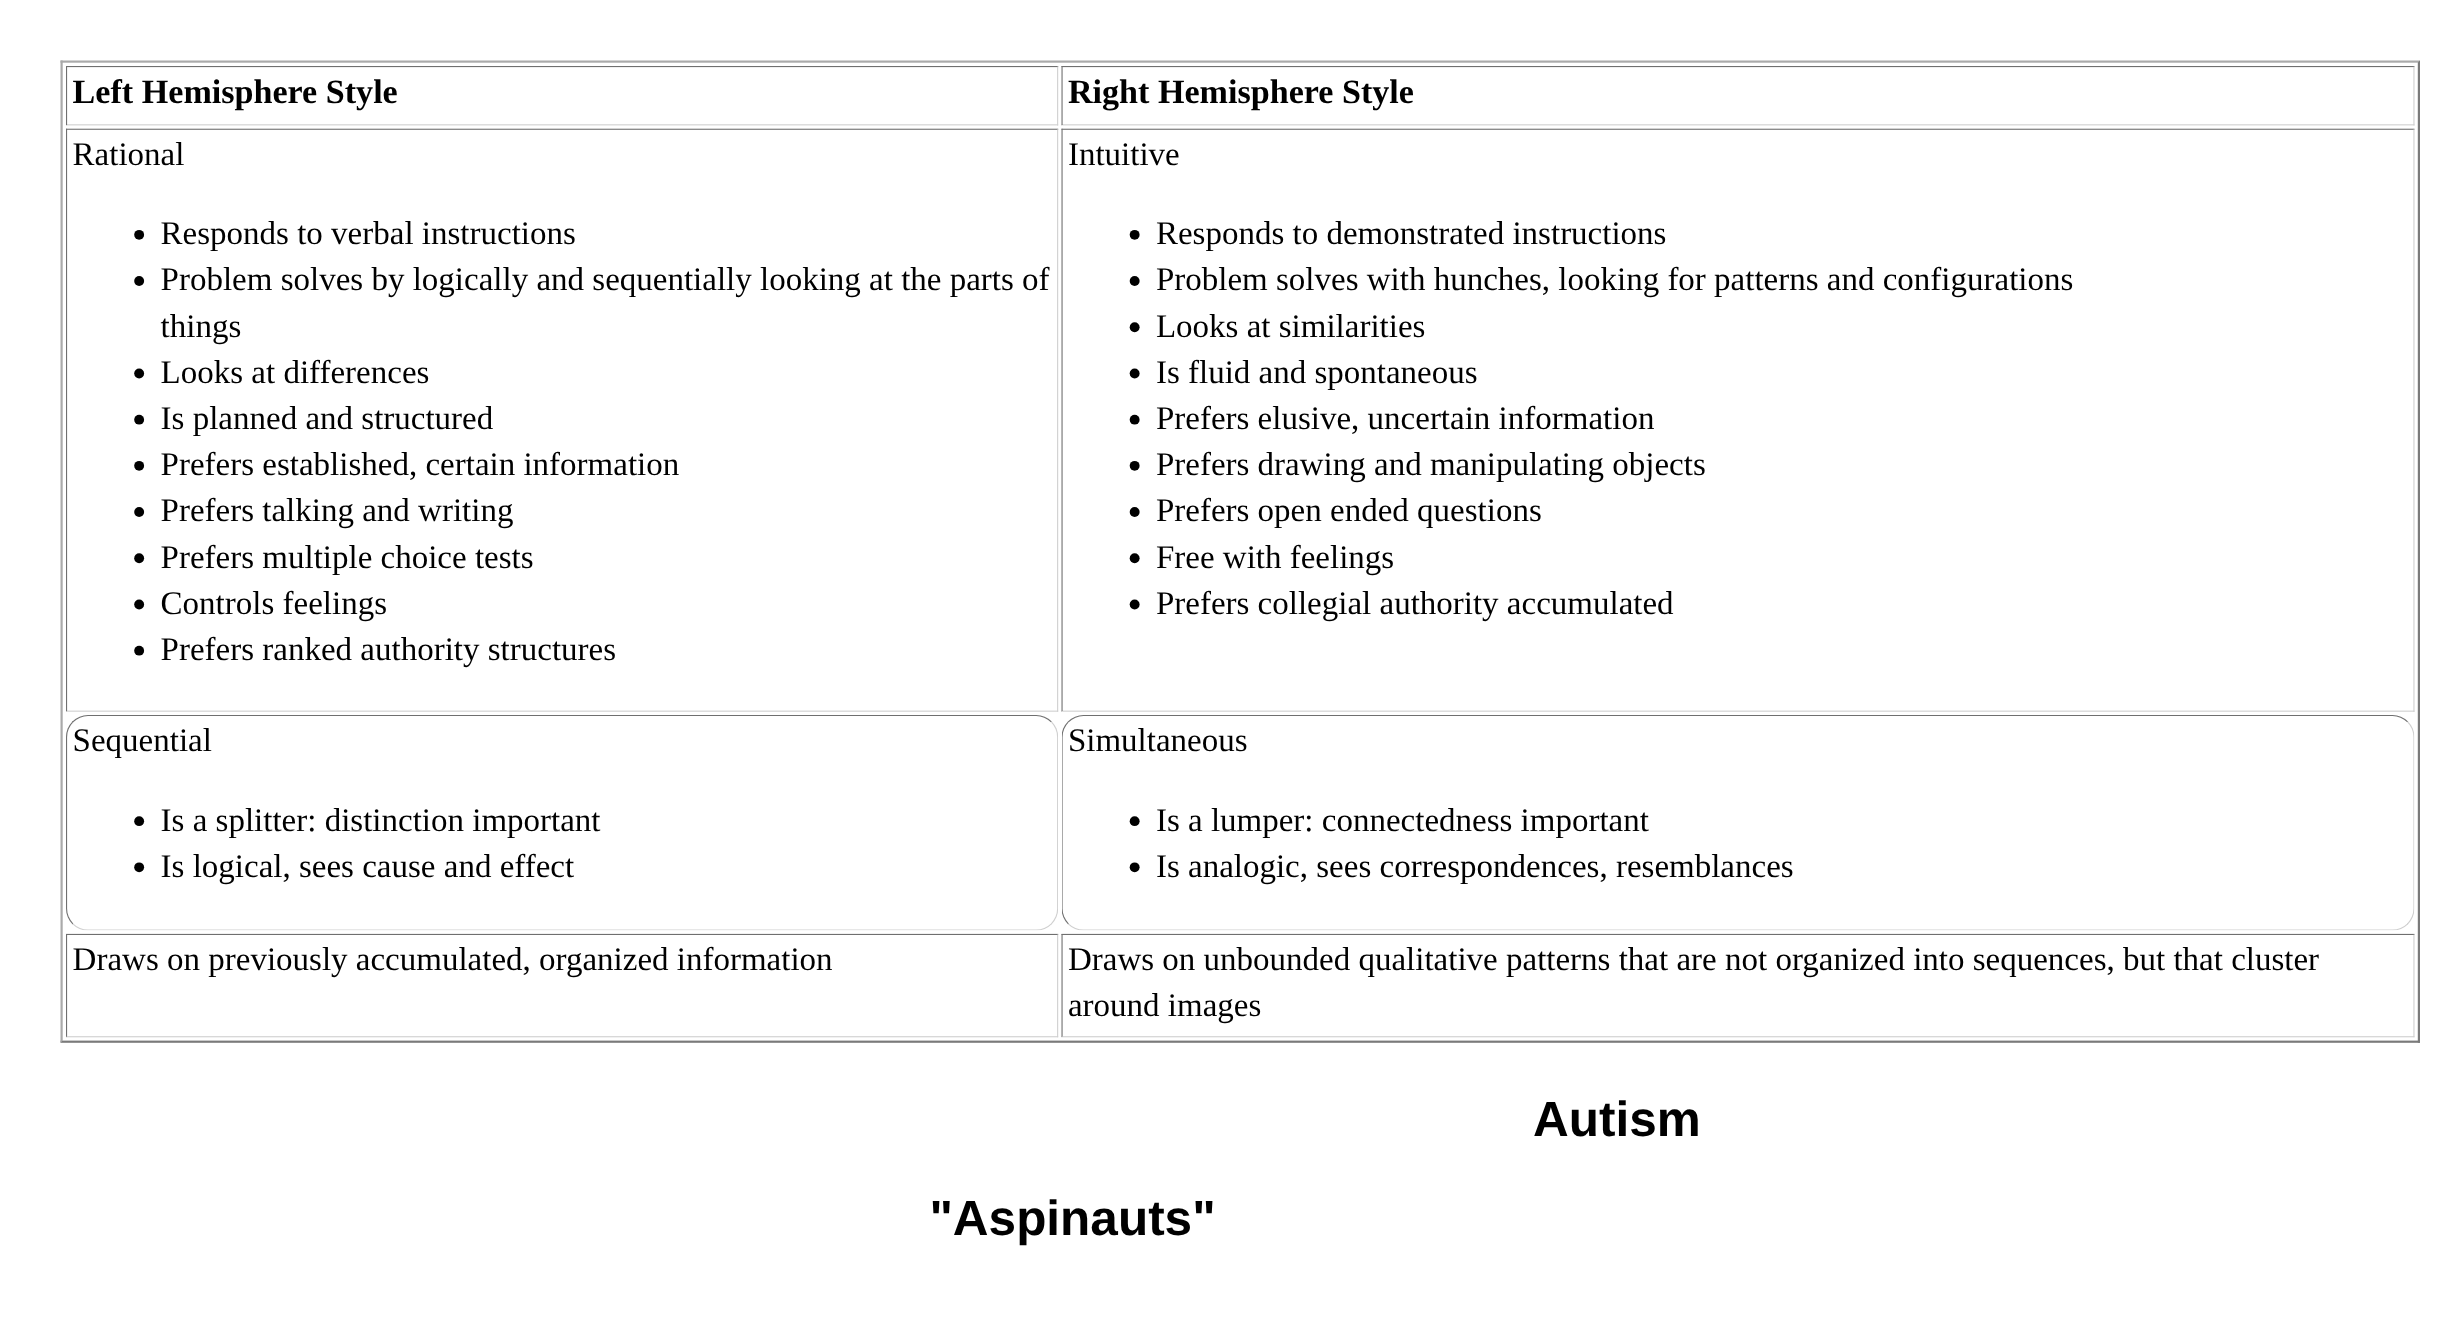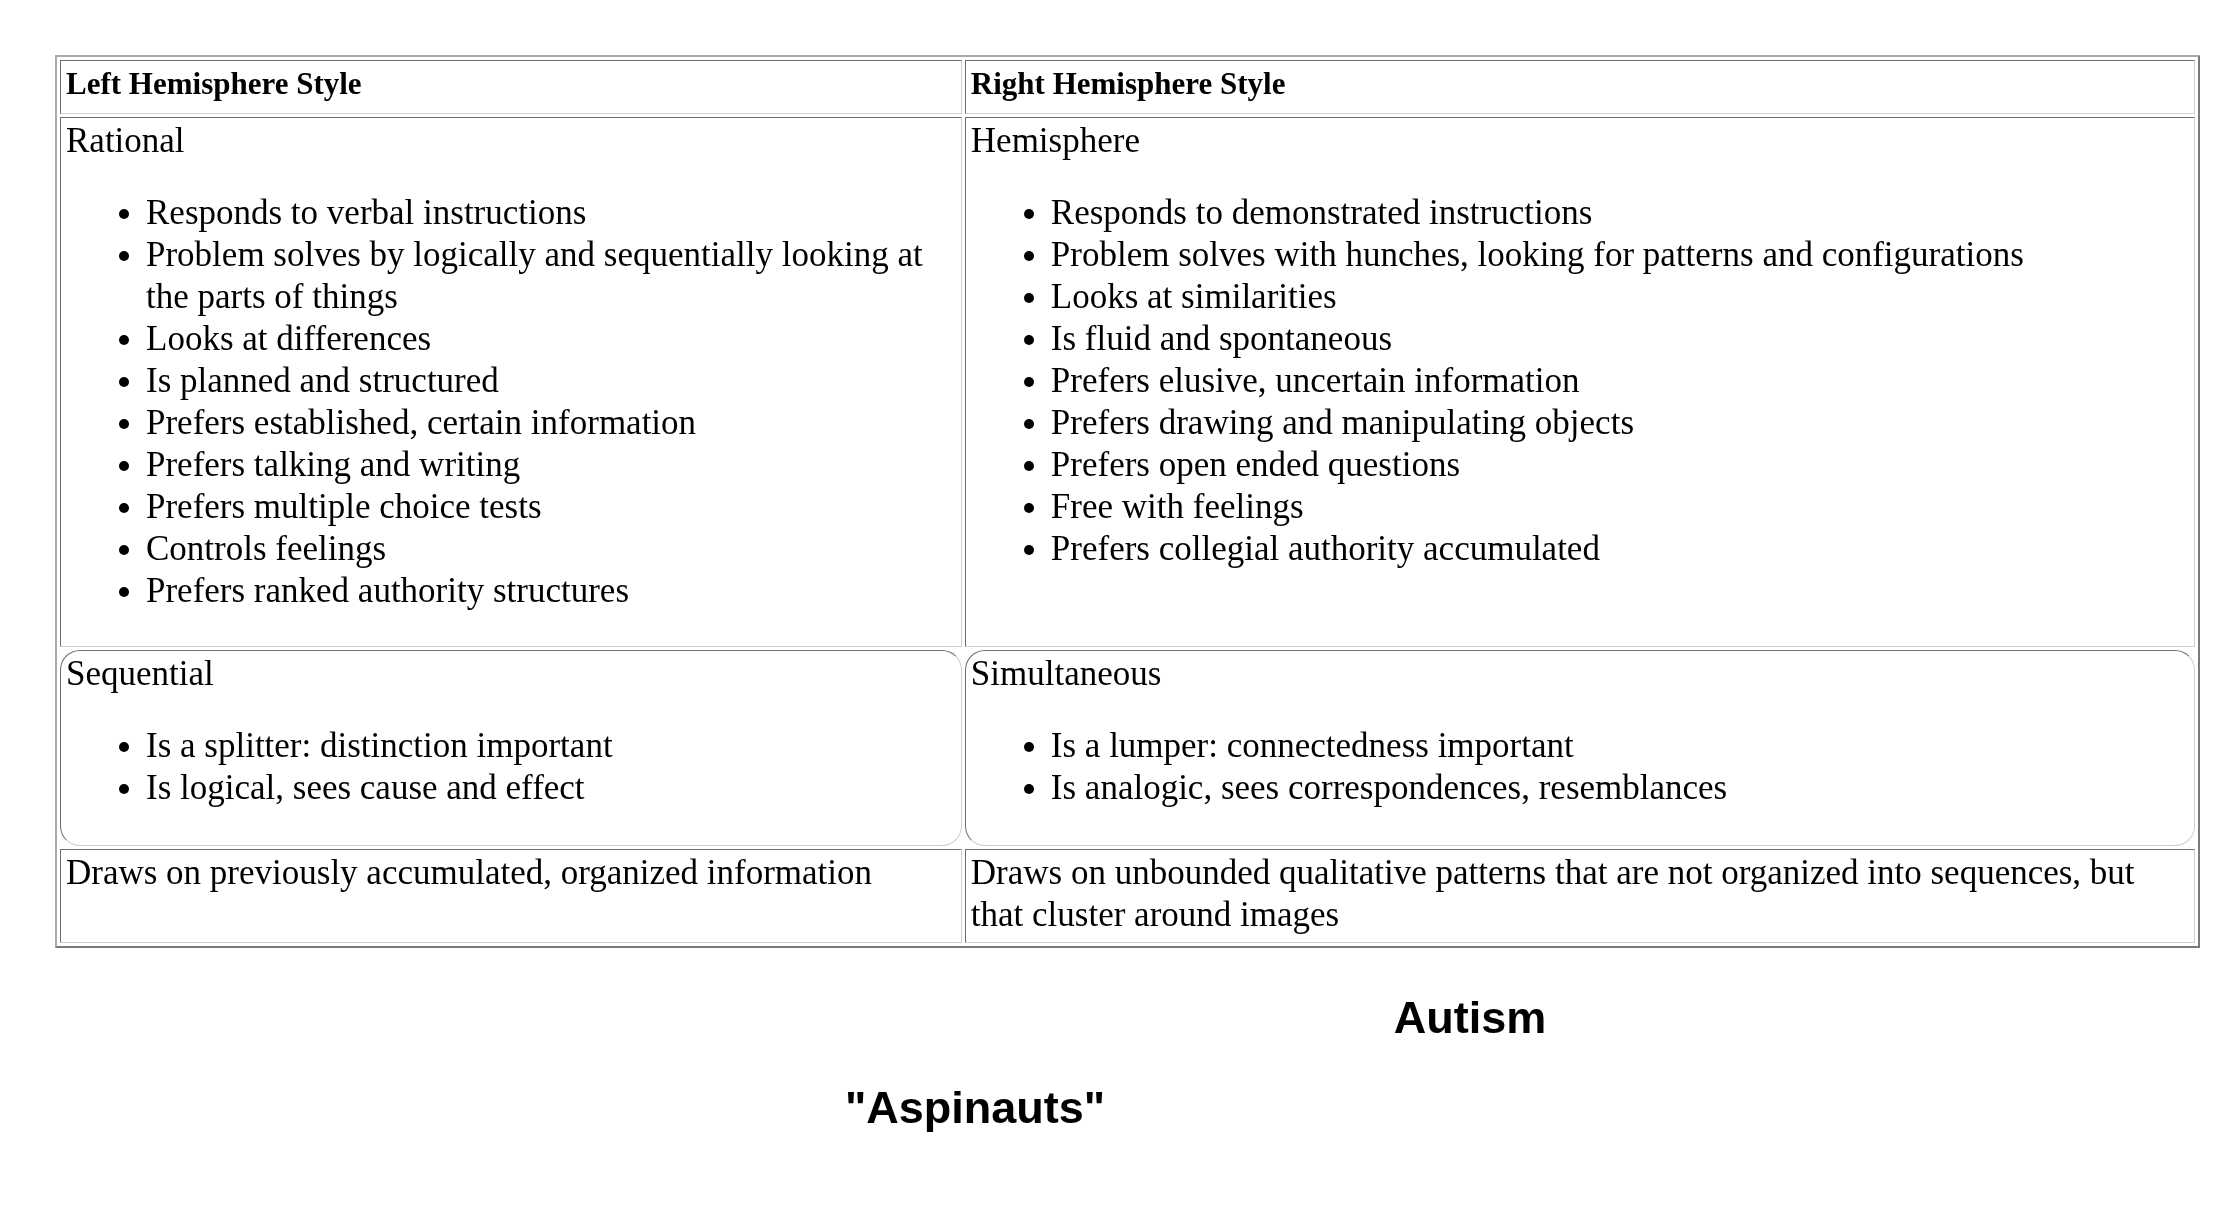--- a/index.html
+++ b/index.html
@@ -30,21 +30,21 @@
     border-color: #aaaaaa #7a7a7a #7a7a7a #aaaaaa;
     background: #ffffff;
     table-layout: fixed;
   }
   th, td {
     border: 1px solid;
     border-color: #6f6f6f #cfcfcf #cfcfcf #6f6f6f;
     vertical-align: top;
     text-align: left;
     padding: 2px 5px;
-    font-size: 35px;
+    font-size: 30px;
     line-height: 42px;
     background: #ffffff;
     overflow: hidden;
   }
   th {
     font-size: 31px;
     font-weight: bold;
     height: 48px;
   }
   col.c-left  { width: 42.3%; }
@@ -112,21 +112,21 @@
               <li>Looks at differences</li>
               <li>Is planned and structured</li>
               <li>Prefers established, certain information</li>
               <li>Prefers talking and writing</li>
               <li>Prefers multiple choice tests</li>
               <li>Controls feelings</li>
               <li>Prefers ranked authority structures</li>
             </ul>
       </td>
       <td>
-        <p class="cell-title">Hemisphere</p>
+        <p class="cell-title">Intuitive</p>
         <ul>
               <li>Responds to demonstrated instructions</li>
               <li>Problem solves with hunches, looking for patterns and configurations</li>
               <li>Looks at similarities</li>
               <li>Is fluid and spontaneous</li>
               <li>Prefers elusive, uncertain information</li>
               <li>Prefers drawing and manipulating objects</li>
               <li>Prefers open ended questions</li>
               <li>Free with feelings</li>
               <li>Prefers collegial authority accumulated</li>

